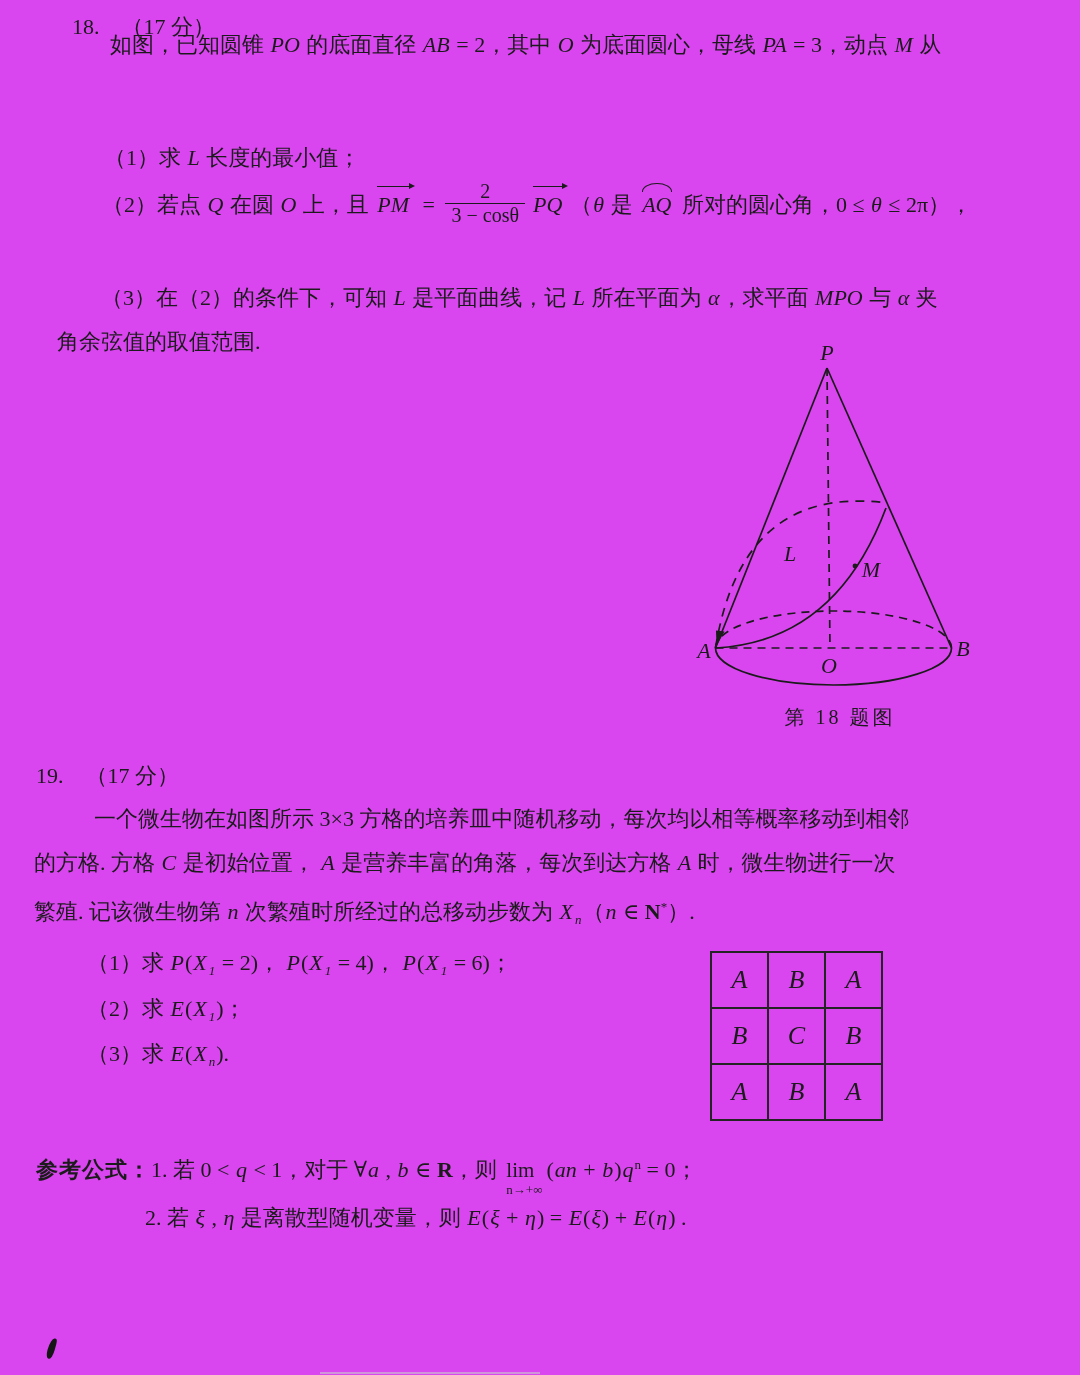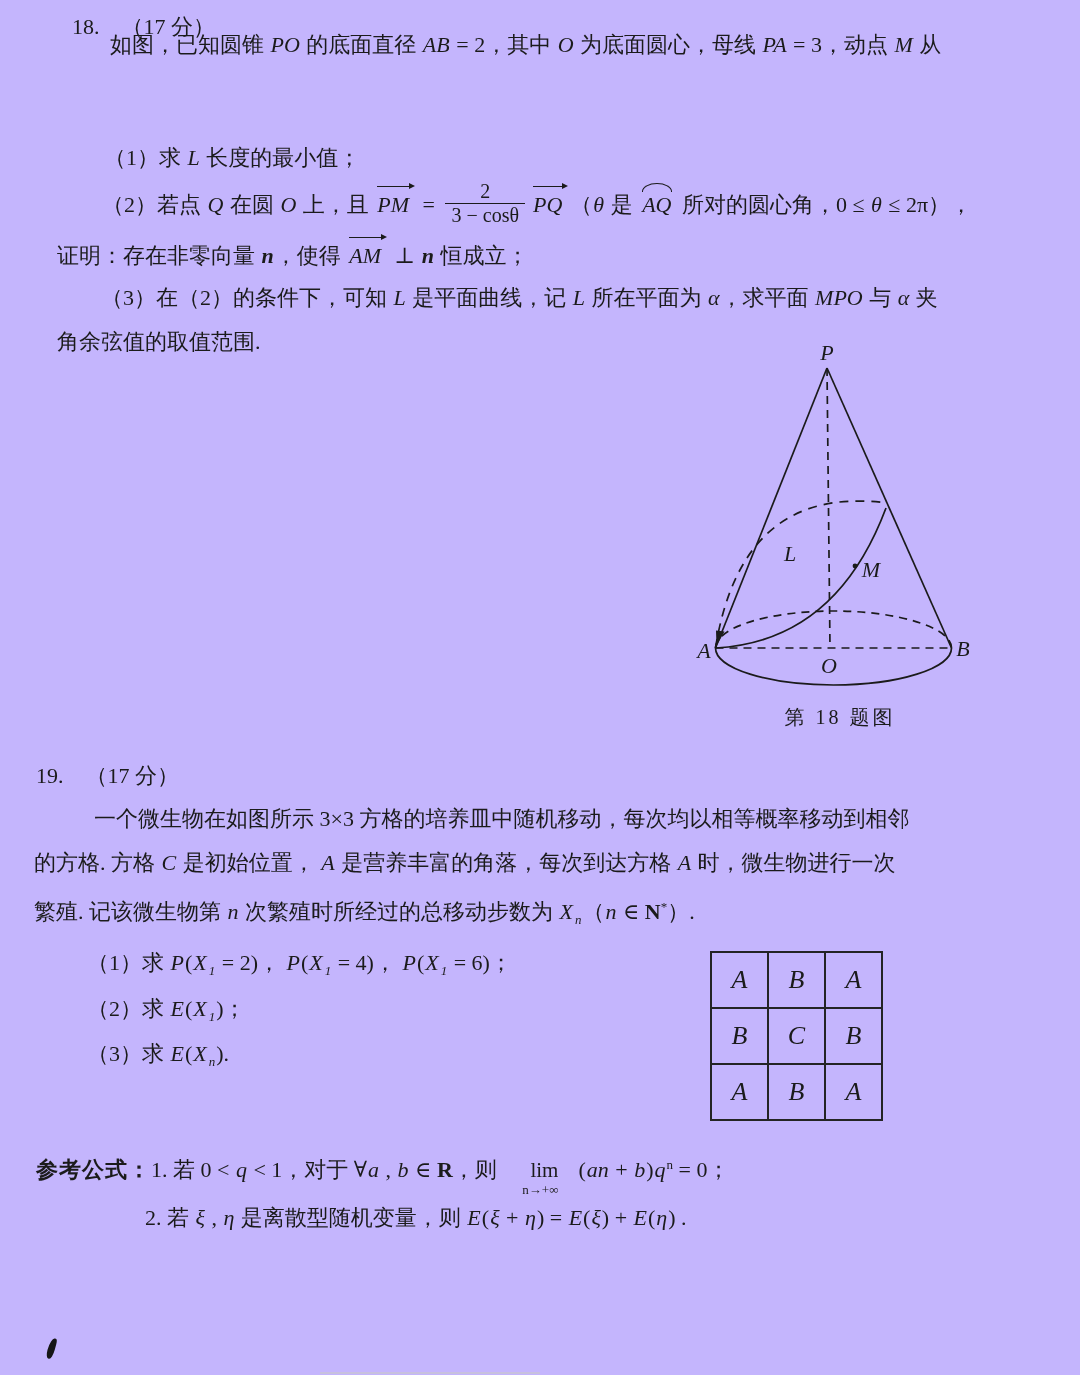--- a/index.html
+++ b/index.html
@@ -1,35 +1,35 @@
 <!DOCTYPE html>
 <html><head>
 <meta charset="utf-8">
 <style>
   html,body{margin:0;padding:0;background:#e9e9e9;}
   .page{
     position:relative;width:1080px;height:1375px;margin:0 auto;
-    background:#c4b5fd;color:#1b1b1b;overflow:hidden;
+    background:#d946ef;color:#1b1b1b;overflow:hidden;
     font-family:"Liberation Serif","DejaVu Serif",serif;
   }
   .line{position:absolute;white-space:nowrap;font-size:22px;line-height:30px;}
   .line span{font-family:"Liberation Serif","DejaVu Serif",serif;}
   .cn{font-style:normal;}
   .it{font-style:italic;padding:0 1px;}
   .b{font-weight:bold;}
   .bi{font-weight:bold;font-style:italic;padding:0 1px;}
   .hdr{font-weight:bold;letter-spacing:1px;}
   .sub{font-size:13px;font-style:italic;vertical-align:-5px;padding:0 1px;}
   .sup{font-size:13px;vertical-align:8px;}
   .frac{display:inline-block;vertical-align:middle;text-align:center;
         font-size:20px;line-height:1.15;margin:0 5px;transform:translateY(-3px);}
   .frac .num{display:block;padding:0 4px;}
   .frac .den{display:block;border-top:1.6px solid #1b1b1b;padding:0 6px 0;}
-  .lim{display:inline-block;vertical-align:middle;text-align:right;line-height:1;
-       margin:0 20px;transform:translateY(6px);}
+  .lim{display:inline-block;vertical-align:middle;text-align:left;line-height:1;
+       margin:0 4px;transform:translateY(6px);}
   .lim .limm{display:block;font-size:21px;}
   .lim .limu{display:block;font-size:13px;margin-top:2px;}
   .vec{position:relative;font-style:italic;display:inline-block;
        margin:0 4px 0 2px;padding:8px 4px 0 1px;}
   .vec::before{content:"";position:absolute;left:1px;right:3px;top:4px;
        border-top:1.5px solid #1b1b1b;}
   .vec::after{content:"";position:absolute;right:-2px;top:1px;width:0;height:0;
        border-left:6px solid #1b1b1b;border-top:3.2px solid transparent;
        border-bottom:3.2px solid transparent;}
   .arc{position:relative;font-style:italic;display:inline-block;
@@ -54,21 +54,20 @@
 </style>
 </head>
 <body>
 
 <div class="page">
 
   <div class="line" style="left:72px;top:12px;"><span class="cn">18.　</span><span class="cn">（17 分）</span></div>
   <div class="line" style="left:110px;top:30px;"><span class="cn">如图，已知圆锥 </span><span class="it">PO</span><span class="cn"> 的底面直径 </span><span class="it">AB</span><span class="cn"> = 2，其中 </span><span class="it">O</span><span class="cn"> 为底面圆心，母线 </span><span class="it">PA</span><span class="cn"> = 3，动点 </span><span class="it">M</span><span class="cn"> 从</span></div>
   <div class="line" style="left:104px;top:143px;"><span class="cn">（1）求 </span><span class="it">L</span><span class="cn"> 长度的最小值；</span></div>
   <div class="line" style="left:102px;top:181px;"><span class="cn">（2）若点 </span><span class="it">Q</span><span class="cn"> 在圆 </span><span class="it">O</span><span class="cn"> 上，且 </span><span class="vec">PM</span><span class="cn"> = </span><span class="frac"><span class="num">2</span><span class="den">3 − cosθ</span></span><span class="vec">PQ</span><span class="cn">（</span><span class="it">θ</span><span class="cn"> 是 </span><span class="arc">AQ</span><span class="cn"> 所对的圆心角，0 ≤ </span><span class="it">θ</span><span class="cn"> ≤ 2π），</span></div>
-  <div class="line" style="left:57px;top:233px;"><span class="cn">证明：存在非零向量 </span><span class="bi">n</span><span class="cn">，使得 </span><span class="vec">AM</span><span class="cn"> ⊥ </span><span class="bi">n</span><span class="cn"> 恒成立；</span></div>
   <div class="line" style="left:101px;top:283px;"><span class="cn">（3）在（2）的条件下，可知 </span><span class="it">L</span><span class="cn"> 是平面曲线，记 </span><span class="it">L</span><span class="cn"> 所在平面为 </span><span class="it">α</span><span class="cn">，求平面 </span><span class="it">MPO</span><span class="cn"> 与 </span><span class="it">α</span><span class="cn"> 夹</span></div>
   <div class="line" style="left:57px;top:327px;"><span class="cn">角余弦值的取值范围.</span></div>
 
   <div class="figure">
     <svg width="300" height="358" viewBox="0 0 300 358">
       <g stroke="#1b1b1b" stroke-width="1.7" fill="none">
         <path d="M137 26 L25.5 306"></path>
         <path d="M137 26 L261.5 306"></path>
         <path d="M137 26 L140 306" stroke-dasharray="8 6"></path>
         <path d="M25.5 306 L261.5 306" stroke-dasharray="8 6"></path>

